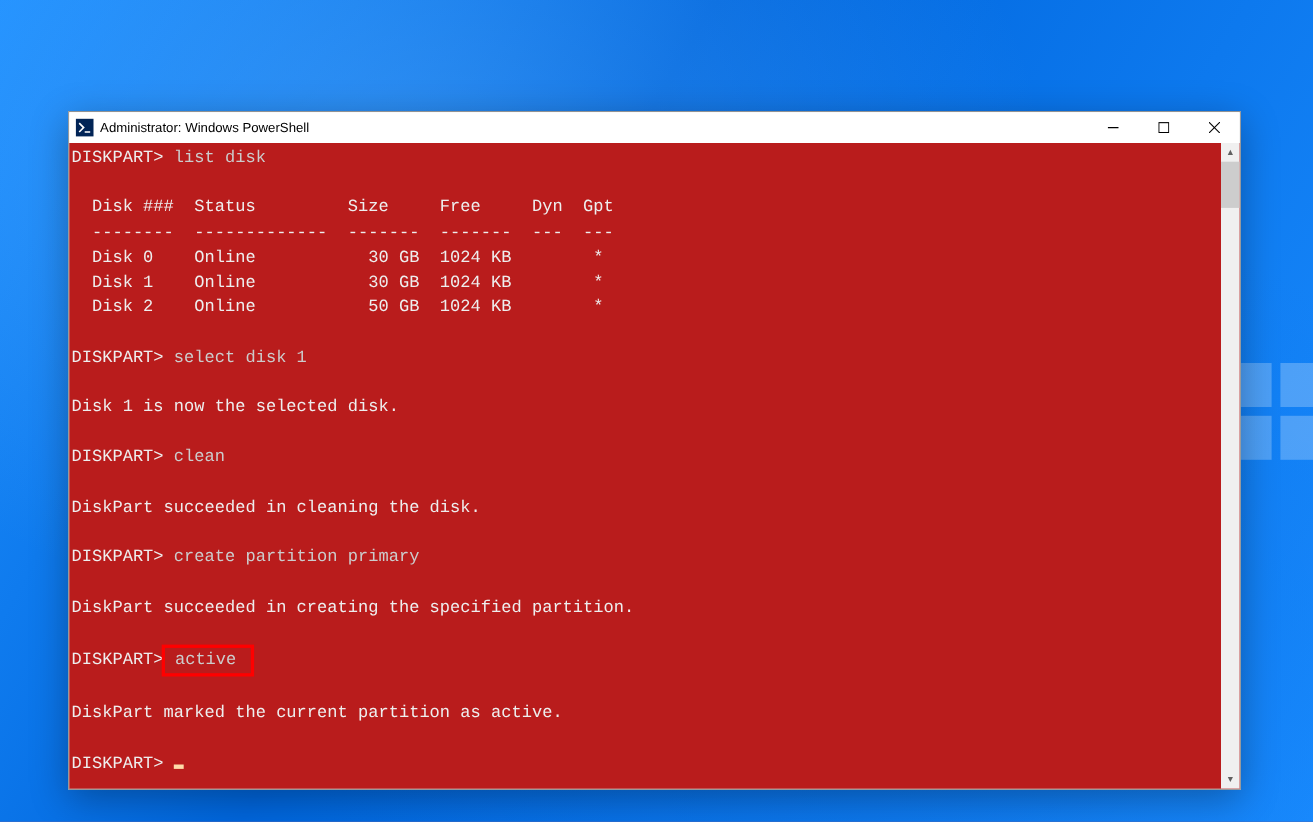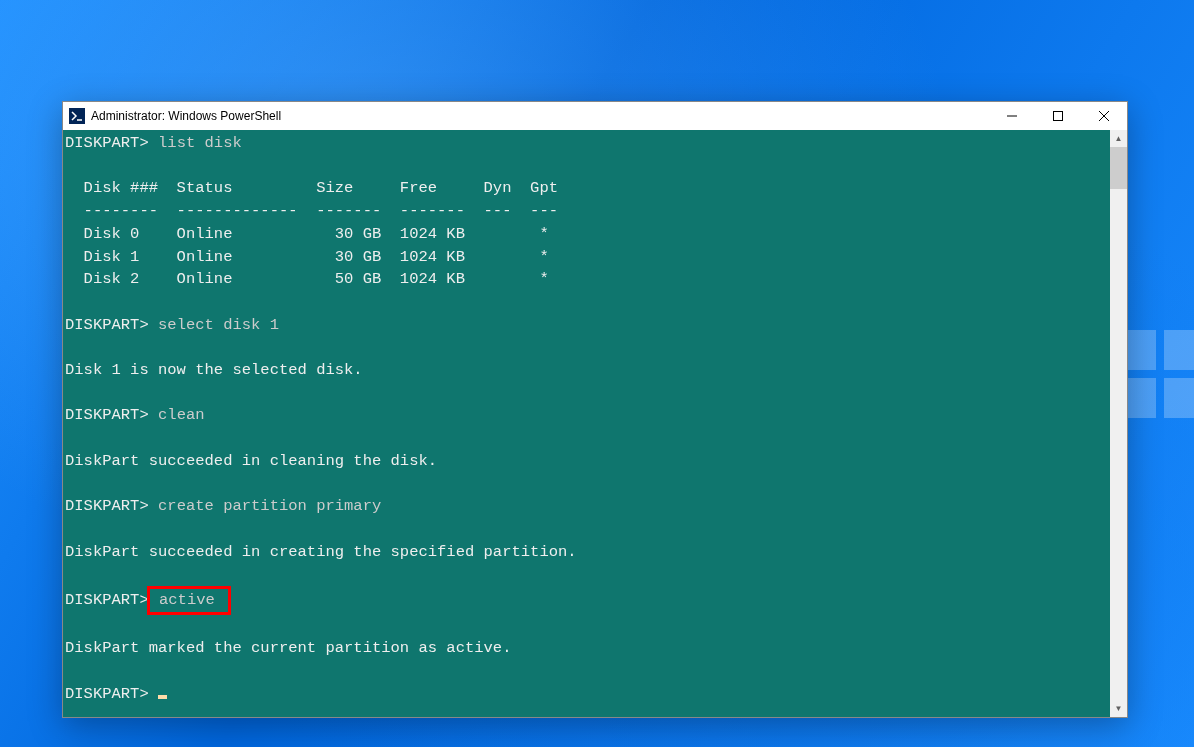--- a/index.html
+++ b/index.html
@@ -86,21 +86,21 @@
       align-items: center;
       justify-content: center;
       font-family: 'Segoe UI', sans-serif;
       font-size: 10px;
       color: #000;
       cursor: pointer;
     }
     .terminal-wrap {
       flex: 1;
       display: flex;
-      background: #0f766e;
+      background: #b91c1c;
       overflow: hidden;
     }
     .terminal {
       flex: 1;
       padding: 2px 0 0 2px;
       font-family: 'Consolas', 'Courier New', monospace;
       font-size: 15.5px;
       line-height: 22.7px;
       color: #eeeeee;
       white-space: pre;

